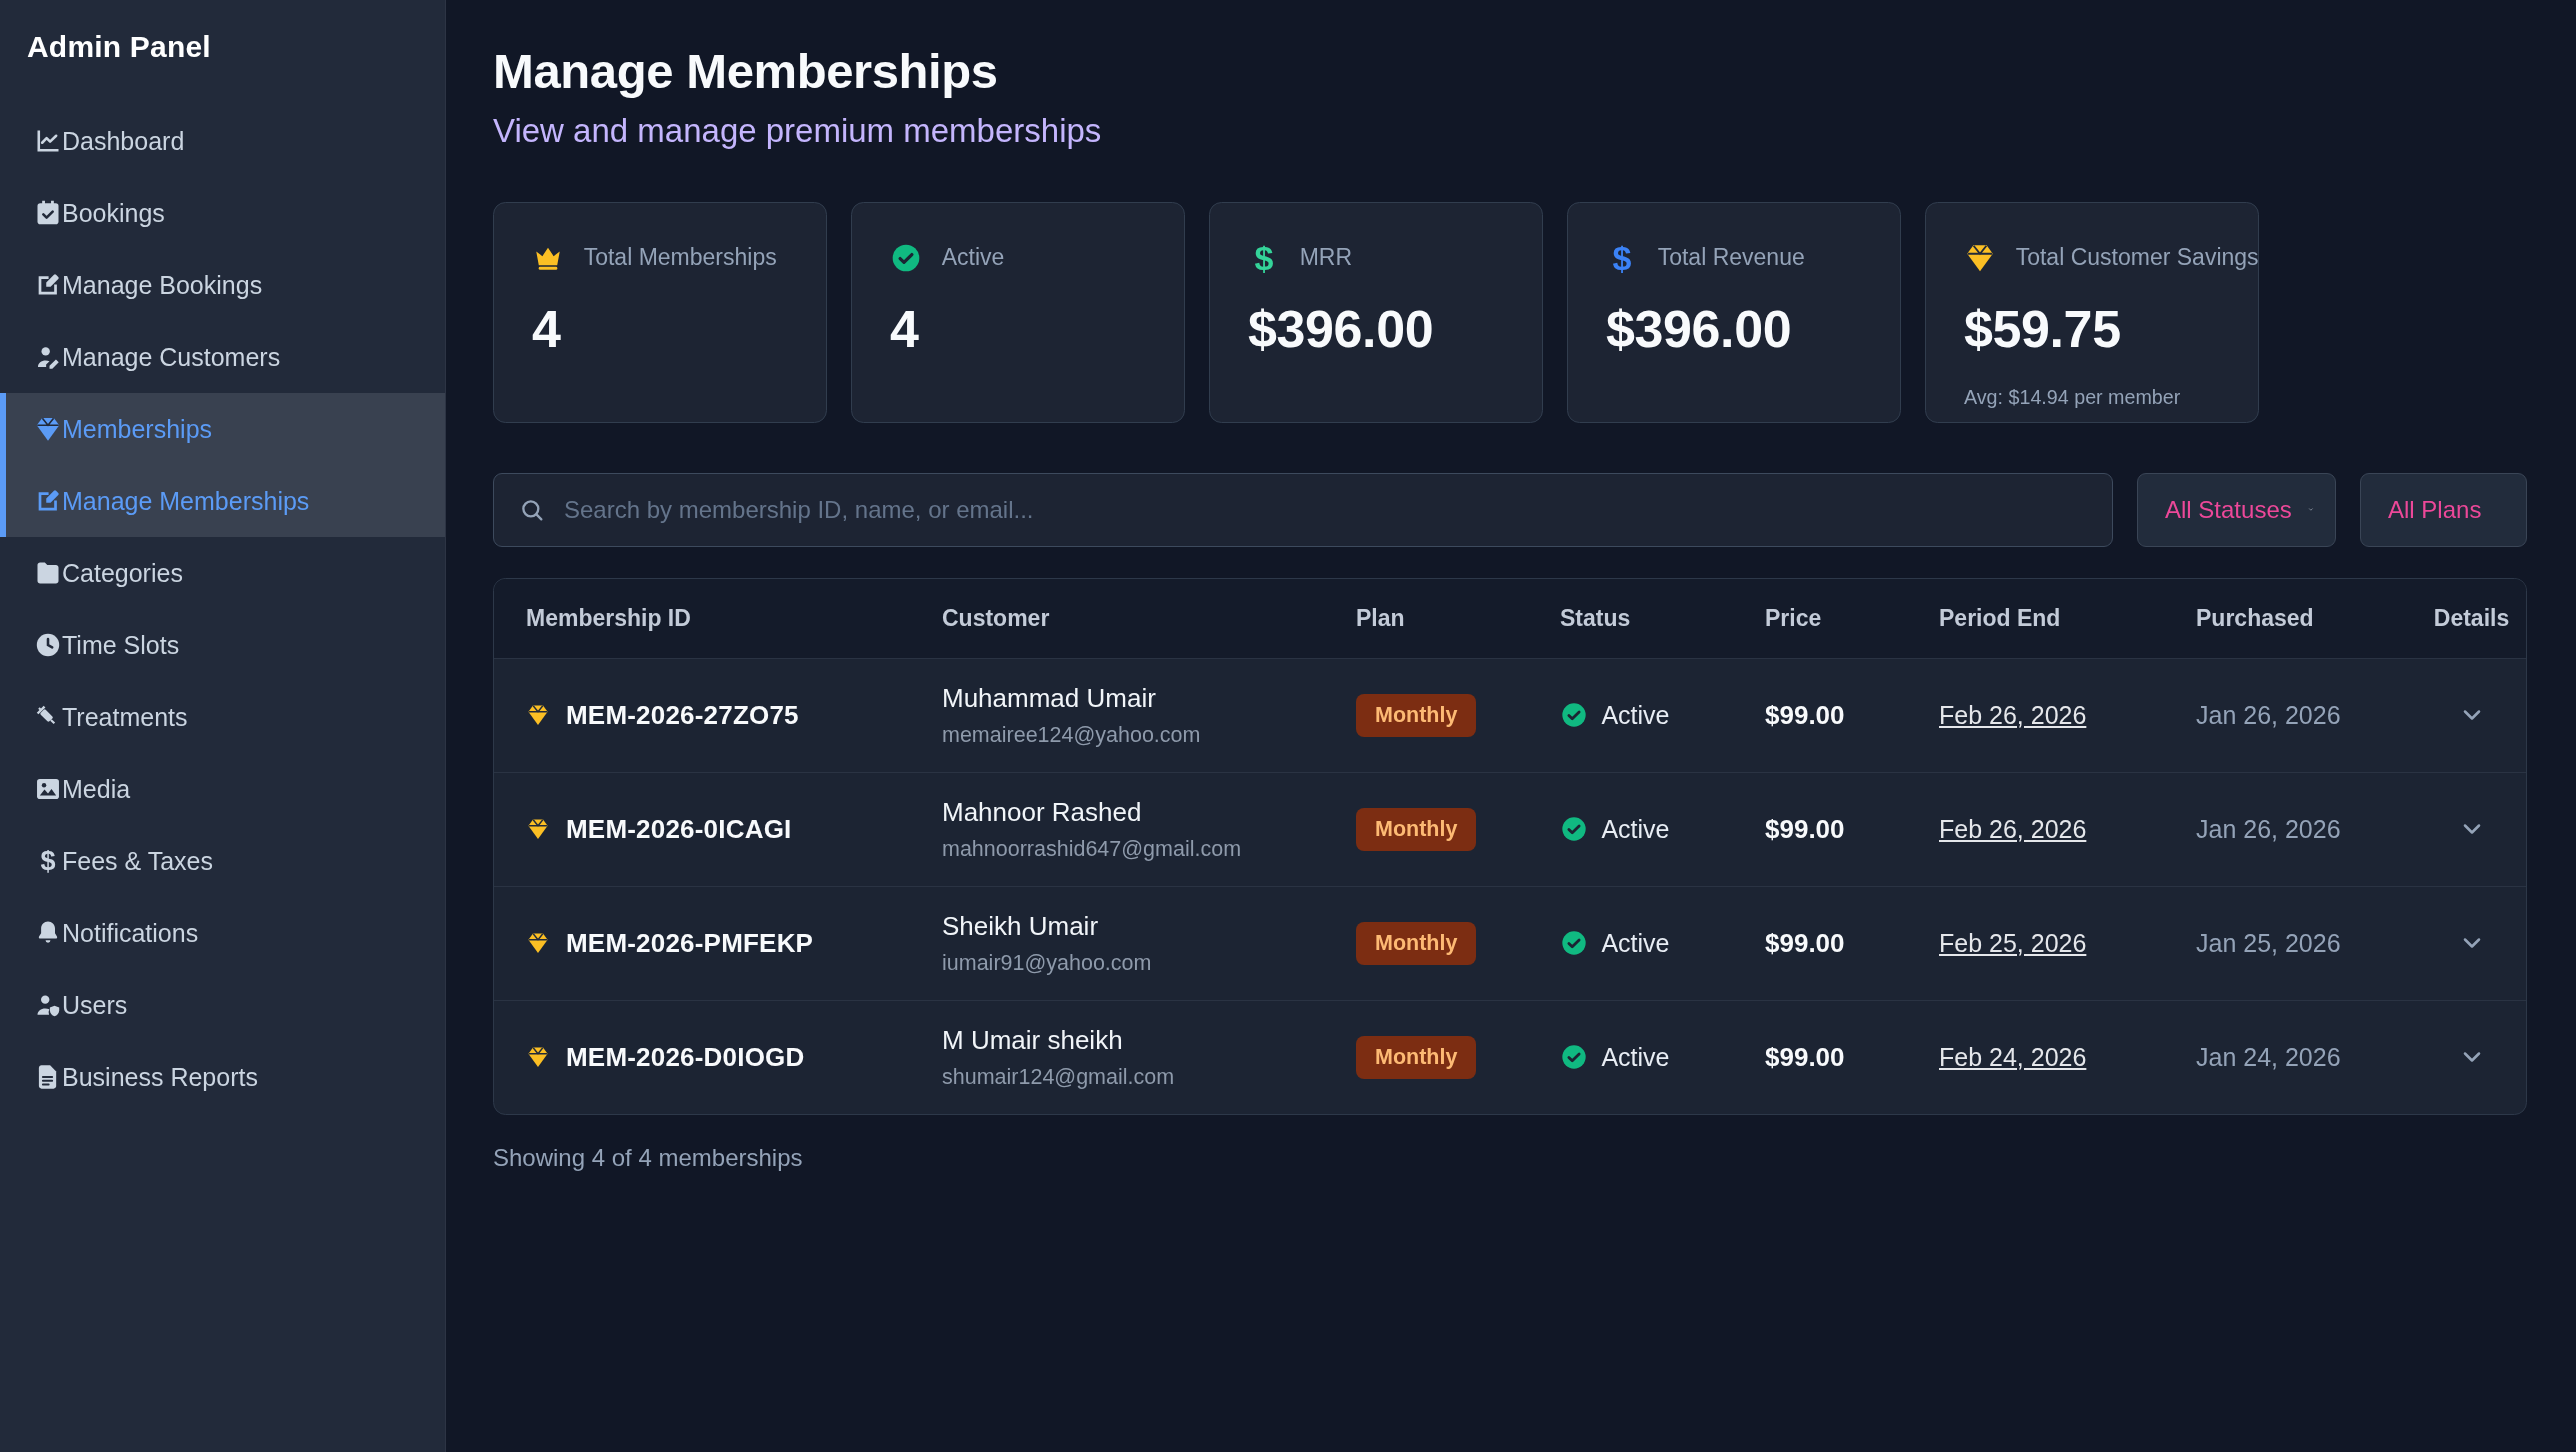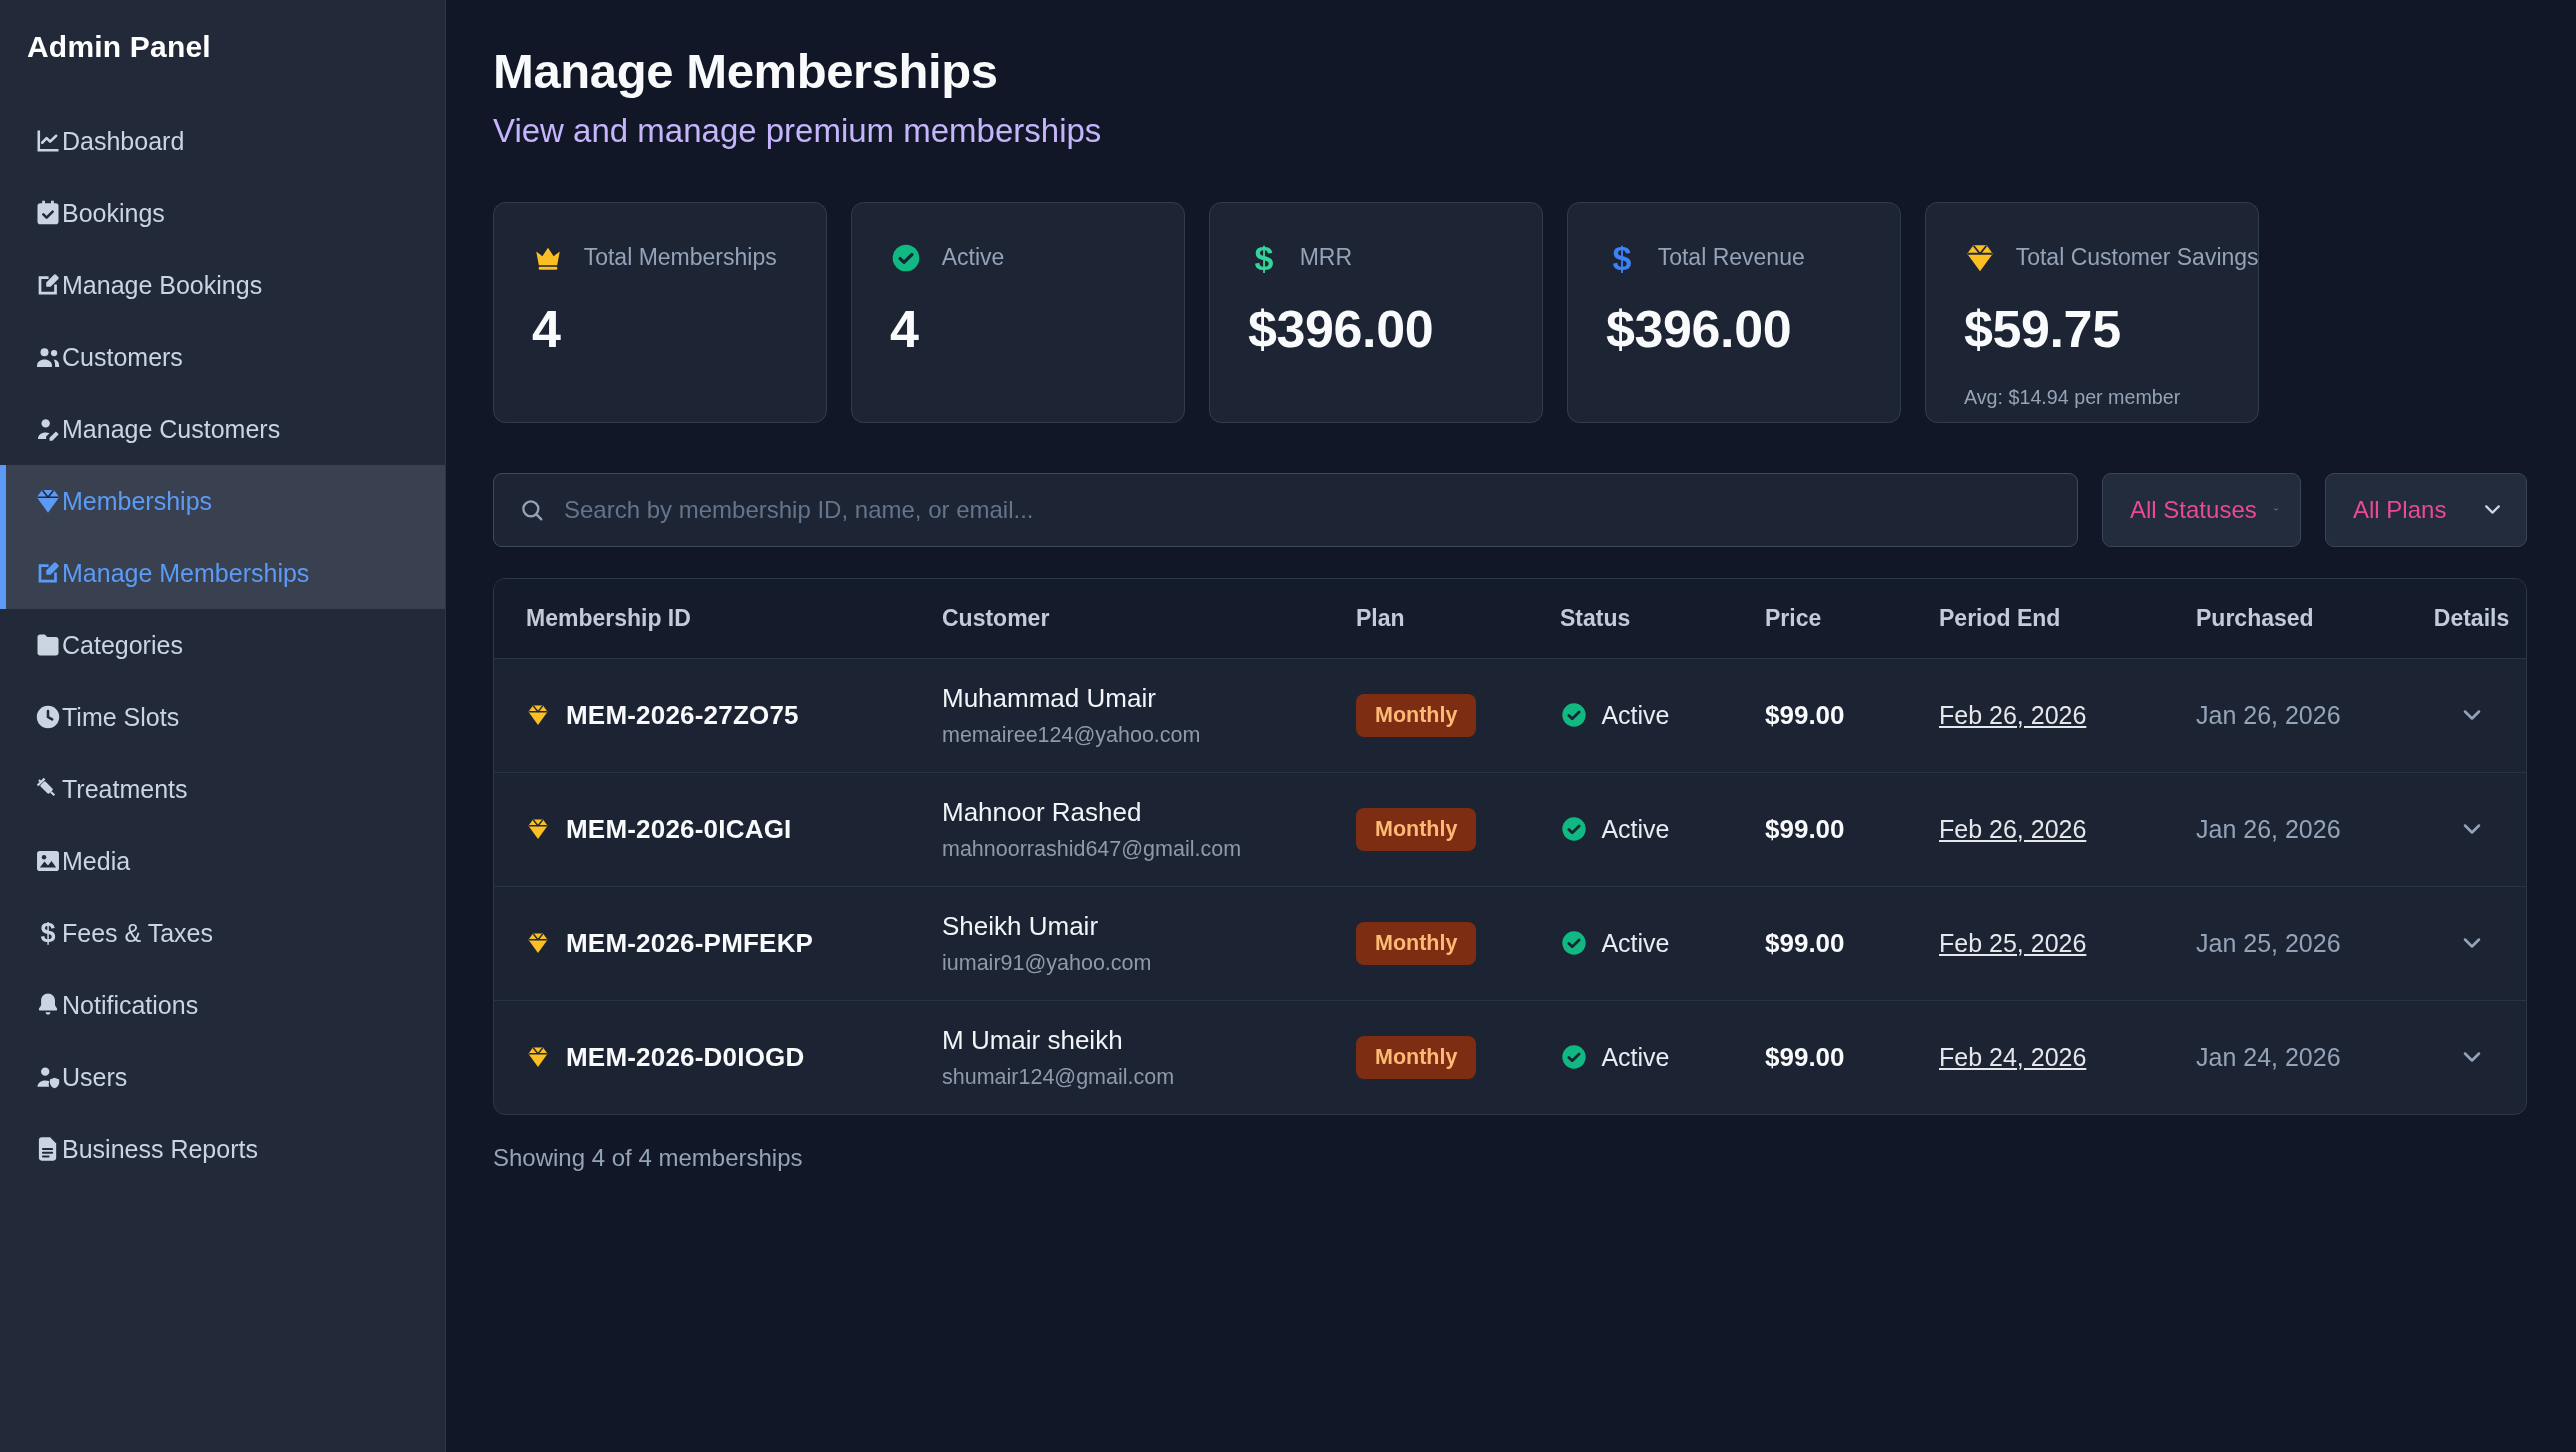--- a/index.html
+++ b/index.html
@@ -59,21 +59,21 @@
   .search-icon svg { width:100%; height:100%; }
   .filter-btn {
     height:74px; background:#222c3c; border:1.8px solid #3a4556; border-radius:9px;
     display:flex; align-items:center; justify-content:space-between;
     padding:0 21.5px 0 27px; cursor:pointer; flex:none;
   }
   .filter-btn .flabel { font-size:24px; color:#ec4899; white-space:nowrap; }
   .chev { width:25px; height:25px; color:#cbd5e1; margin-left:16px; }
   .chev svg { width:100%; height:100%; }
   .filter-statuses { width:199px; }
-  .filter-plans { width:202px;gap:12px; }
+  .filter-plans { width:167px;gap:12px; }
   
   .table-card {
     margin-top:31px; border:0.9px solid #2d3849; border-radius:12.5px; overflow:hidden; background:#1c2433;
   }
   .thead, .trow {
     display:grid;
     grid-template-columns:416px 414px 204px 205px 174px 257px 258px 99px;
     align-items:center;
   }
   .thead { height:79px; background:#141b2a; }
@@ -133,31 +133,20 @@
           <svg viewBox="0 0 24 24">
             <path fill="currentColor" d="M4 4.5h8.5v2.3H6.3v11h11v-6.2h2.3v8.5H4V4.5z"></path>
             <path fill="currentColor" d="M20.8 5.1l-1.9-1.9a1.3 1.3 0 0 0-1.8 0l-6.6 6.6v3.7h3.7l6.6-6.6a1.3 1.3 0 0 0 0-1.8z"></path>
           </svg>
         </span>
     <span class="nav-label">Manage Bookings</span>
   </div>
       <div class="nav-item">
     <span class="nav-icon">
           <svg viewBox="0 0 24 24" fill="currentColor">
-            <circle cx="9" cy="8" r="3.4"></circle>
-            <path d="M2.6 19.4c0-3.3 2.9-5.3 6.4-5.3s6.4 2 6.4 5.3v1.1H2.6v-1.1z"></path>
-            <circle cx="17.2" cy="8.6" r="2.7"></circle>
-            <path d="M16.9 14.2c2.7.3 4.6 2.1 4.6 4.8v1.5h-3.4v-1.1c0-2-.4-3.8-1.2-5.2z"></path>
-          </svg>
-        </span>
-    <span class="nav-label">Customers</span>
-  </div>
-      <div class="nav-item">
-    <span class="nav-icon">
-          <svg viewBox="0 0 24 24" fill="currentColor">
             <circle cx="10" cy="7.2" r="3.6"></circle>
             <path d="M3.4 20.5c0-3.4 2.9-5.5 6.6-5.5 1.2 0 2.3.2 3.3.6l-2.9 2.9v2H3.4v0z"></path>
             <path d="M13.3 19.6l5.5-5.5 2.4 2.4-5.5 5.5h-2.4v-2.4z"></path>
           </svg>
         </span>
     <span class="nav-label">Manage Customers</span>
   </div>
       <div class="nav-item active">
     <span class="nav-icon">
           <svg viewBox="0 0 24 24">

